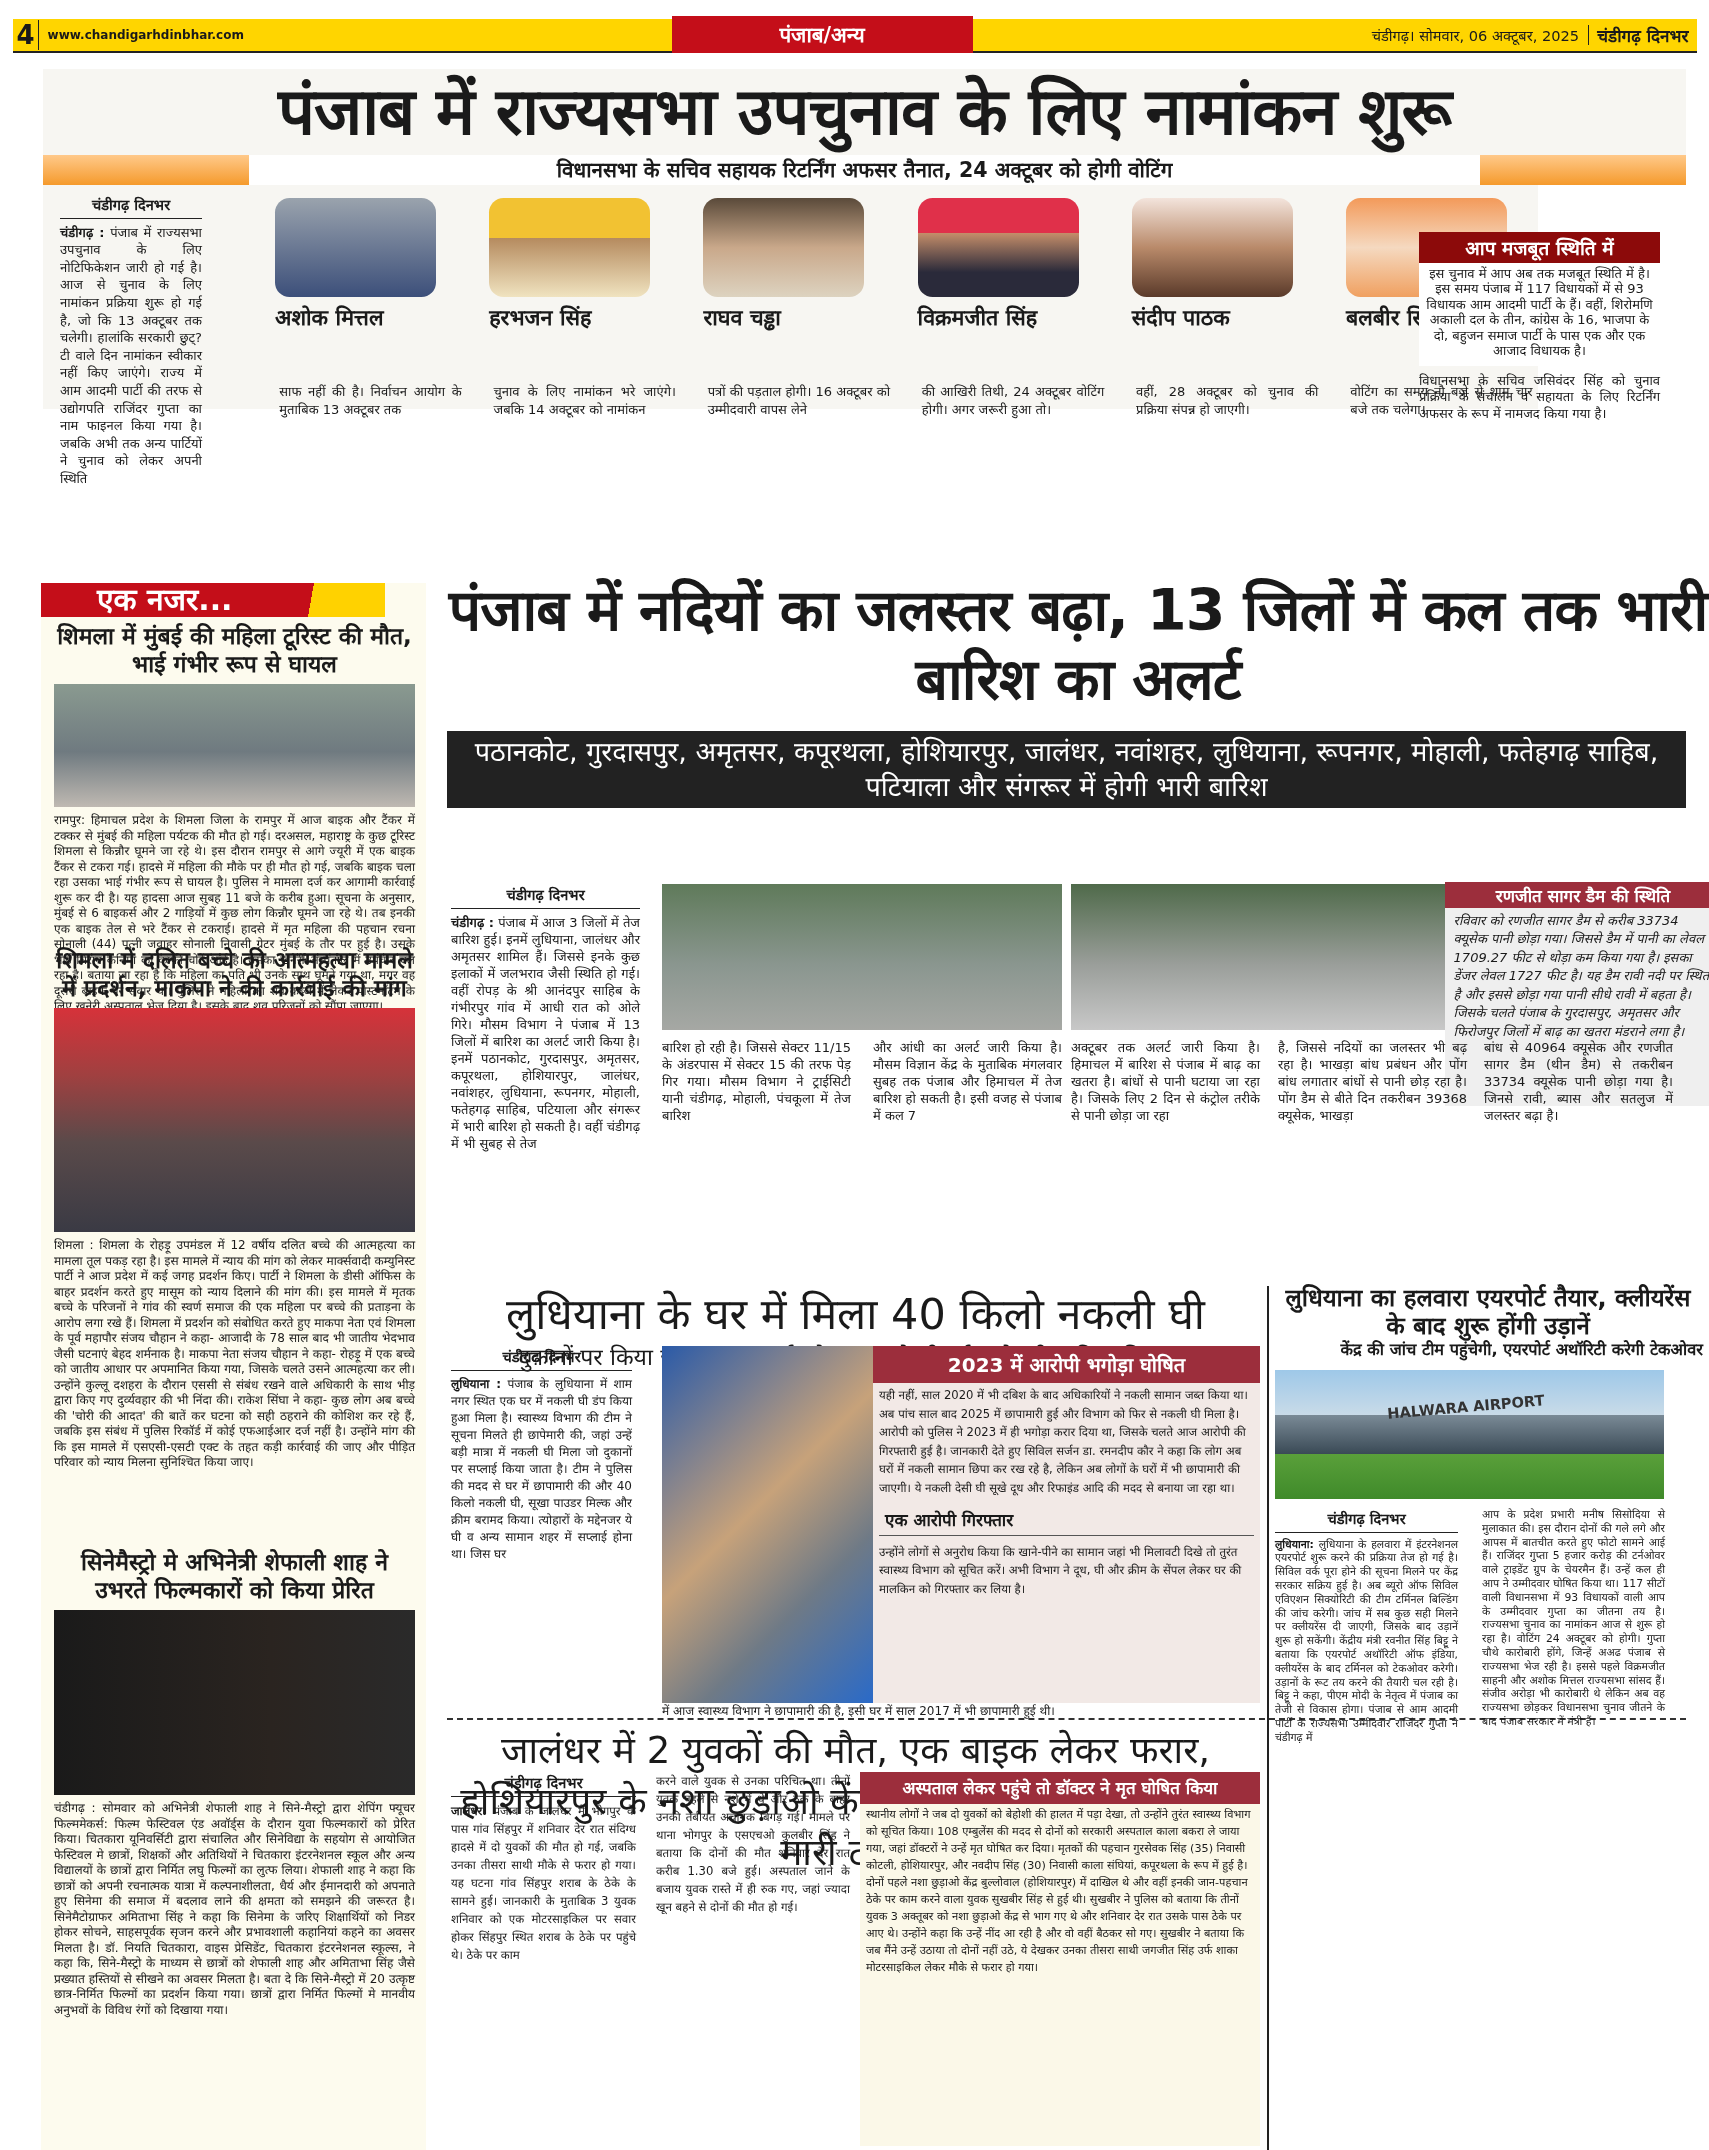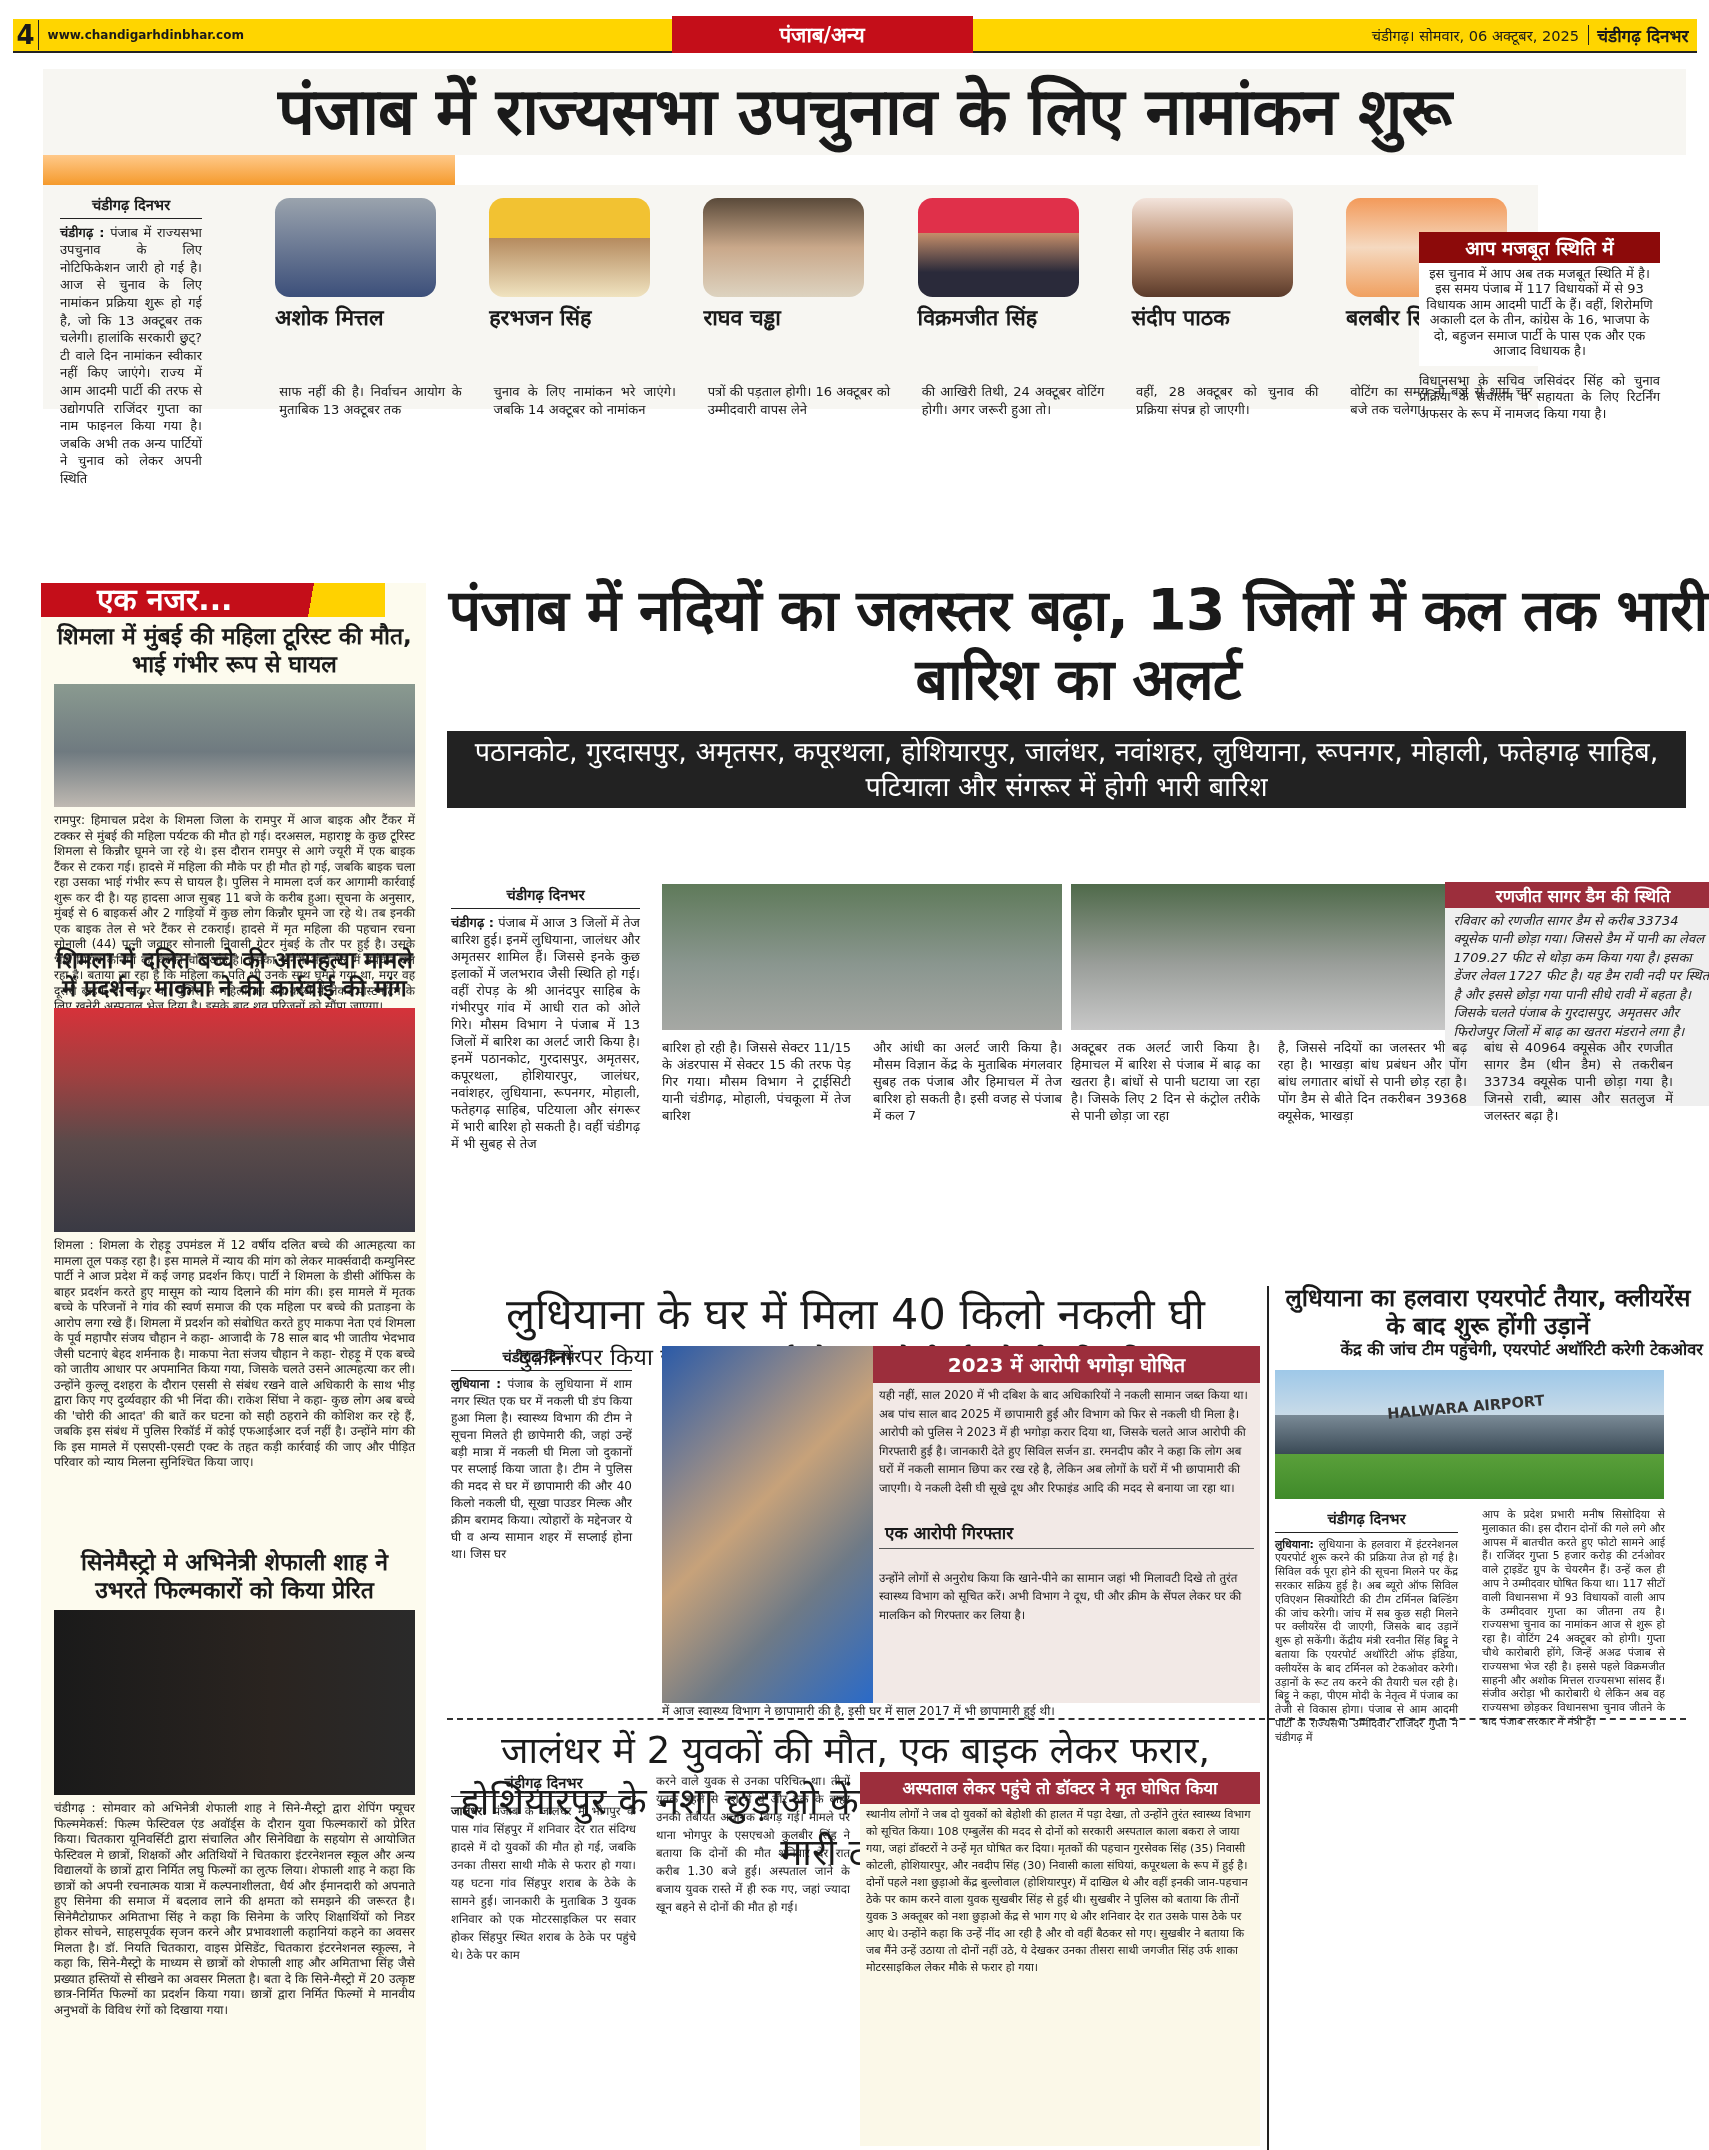--- a/index.html
+++ b/index.html
@@ -40,21 +40,21 @@
 .black{left:447px;top:731px;width:1239px;height:77px;background:#222;color:#fff;font-size:27px;line-height:35px;text-align:center;padding-top:3.4px}
 .ranjit{left:1445px;top:882px;width:276px;height:224px;background:#efefef}
 .ranjit-h{background:#9c2e3c;color:#fff;font-size:17px;font-weight:bold;padding:1.7px 4.3px;text-align:center}
 .ranjit-b{font-size:13px;line-height:18.5px;font-style:italic;padding:3.4px 8.6px}
 .col{font-size:13px;line-height:17px;text-align:justify}
 .ghee-h{left:447px;top:1286px;width:817px;font-size:43px;text-align:center;line-height:56px}
 .ghee-s{left:447px;top:1342px;width:817px;font-size:23px;text-align:center;line-height:30px}
 .bhag{left:873px;top:1346px;width:387px;height:357px;background:#f2e9e6}
 .bhag-h{background:#9c2e3c;color:#fff;font-size:20px;font-weight:bold;text-align:center;padding:5px 0}
 .bhag-b{font-size:11.6px;line-height:18.5px;padding:3.4px 6px}
-.bhag-sub{font-size:17px;font-weight:bold;padding:3.4px 6px;border-bottom:1.3px solid #555;margin:17px 6px}
+.bhag-sub{font-size:17px;font-weight:bold;padding:3.4px 6px;border-bottom:1.3px solid #555;margin:4px 6px}
 .dash{left:447px;top:1718px;width:1239px;border-top:2.6px dashed #333}
 .air-h{left:1273px;top:1284px;width:430px;font-size:24px;font-weight:bold;text-align:center;line-height:28px}
 .air-s{left:1273px;top:1338px;width:430px;font-size:16.3px;font-weight:bold;text-align:right}
 .jal-h{left:447px;top:1725px;width:817px;font-size:37px;text-align:center;line-height:51px}
 .hosp{left:860px;top:1772px;width:400px;height:374px;background:#fbf8e8}
 .hosp-h{background:#9c2e3c;color:#fff;font-size:17px;font-weight:bold;text-align:center;padding:4.3px 0}
 .hosp-b{font-size:11.2px;line-height:17px;padding:2.6px 6px}
 </style>
 </head>
 <body>
@@ -63,20 +63,21 @@
   <div class="pgno">4</div>
   <div class="site">www.chandigarhdinbhar.com</div>
   <div class="section">पंजाब/अन्य</div>
   <div class="dateline">चंडीगढ़। सोमवार, 06 अक्टूबर, 2025</div>
   <div class="brand">चंडीगढ़ दिनभर</div>
 </div>
 
 <div class="abs lead1">पंजाब में राज्यसभा उपचुनाव के लिए नामांकन शुरू</div>
 <div class="abs subband">
   <div class="orng"></div>
+  <div class="txt">विधानसभा के सचिव सहायक रिटर्निंग अफसर तैनात, 24 अक्टूबर को होगी वोटिंग</div>
   <div class="orng"></div>
 </div>
 <div class="abs panel1"></div>
 <div class="abs col1">
   <div class="byline">चंडीगढ़ दिनभर</div>
   <div class="body"><b>चंडीगढ़ :</b> <span>पंजाब में राज्यसभा उपचुनाव के लिए नोटिफिकेशन जारी हो गई है। आज से चुनाव के लिए नामांकन प्रक्रिया शुरू हो गई है, जो कि 13 अक्टूबर तक चलेगी। हालांकि सरकारी छुट्?टी वाले दिन नामांकन स्वीकार नहीं किए जाएंगे। राज्य में आम आदमी पार्टी की तरफ से उद्योगपति राजिंदर गुप्ता का नाम फाइनल किया गया है। जबकि अभी तक अन्य पार्टियों ने चुनाव को लेकर अपनी स्थिति</span></div>
 </div>
 <div class="abs photos">
   <div class="ph">
       <div class="img" style="background:linear-gradient(#9aa3ad,#3c4f7a)"></div>

